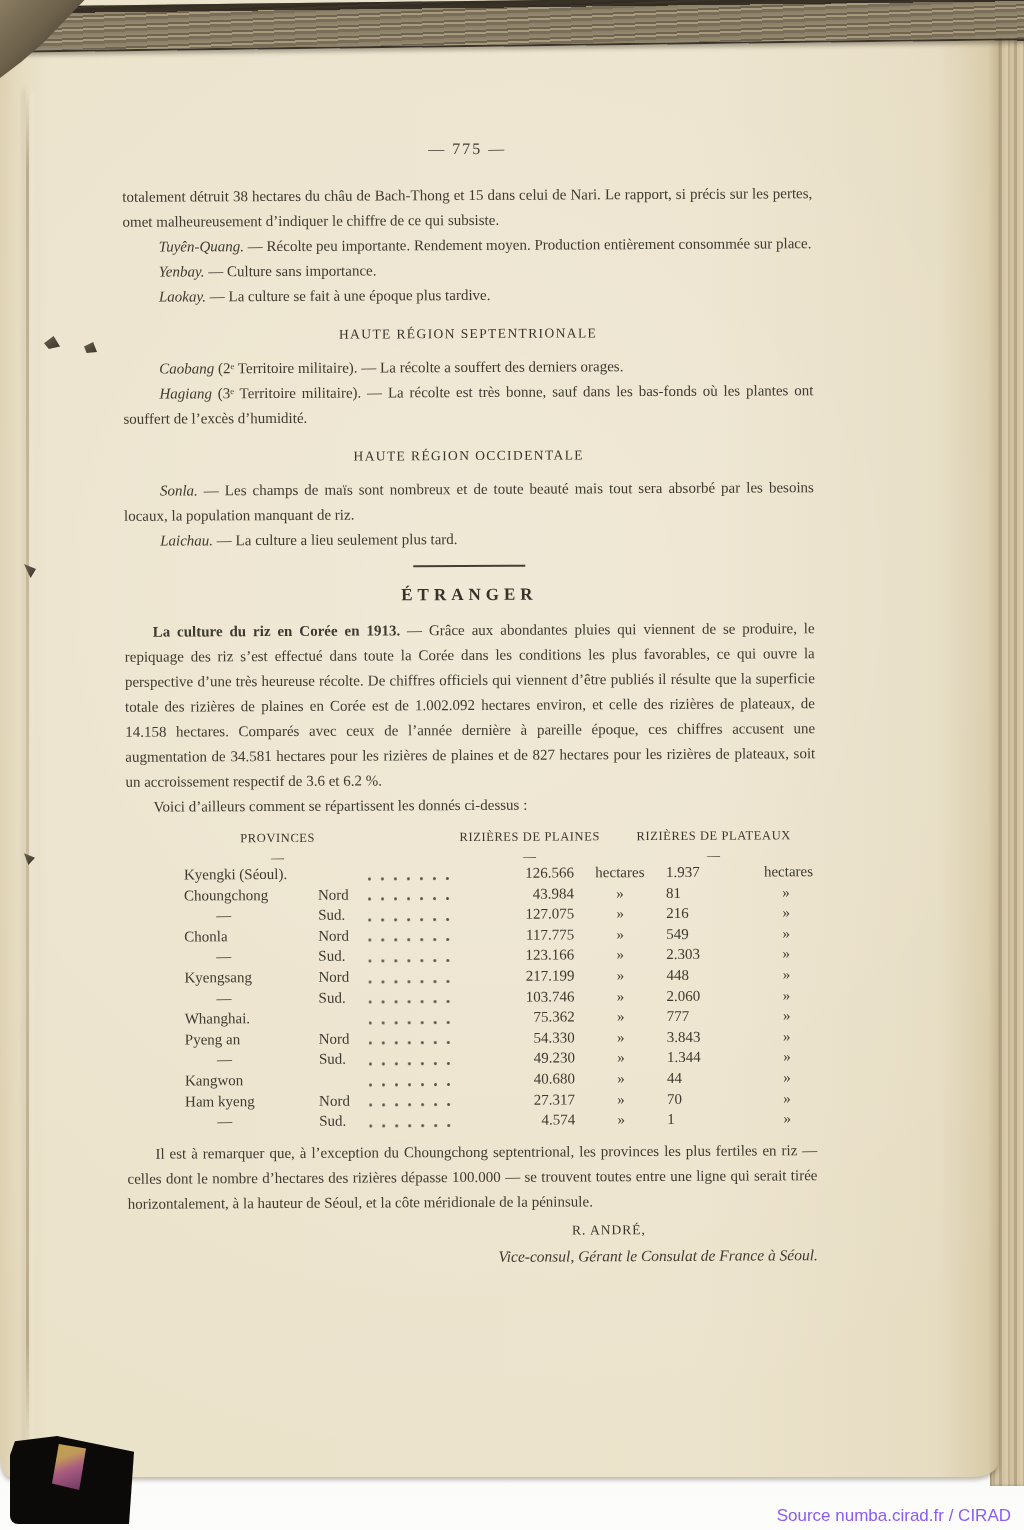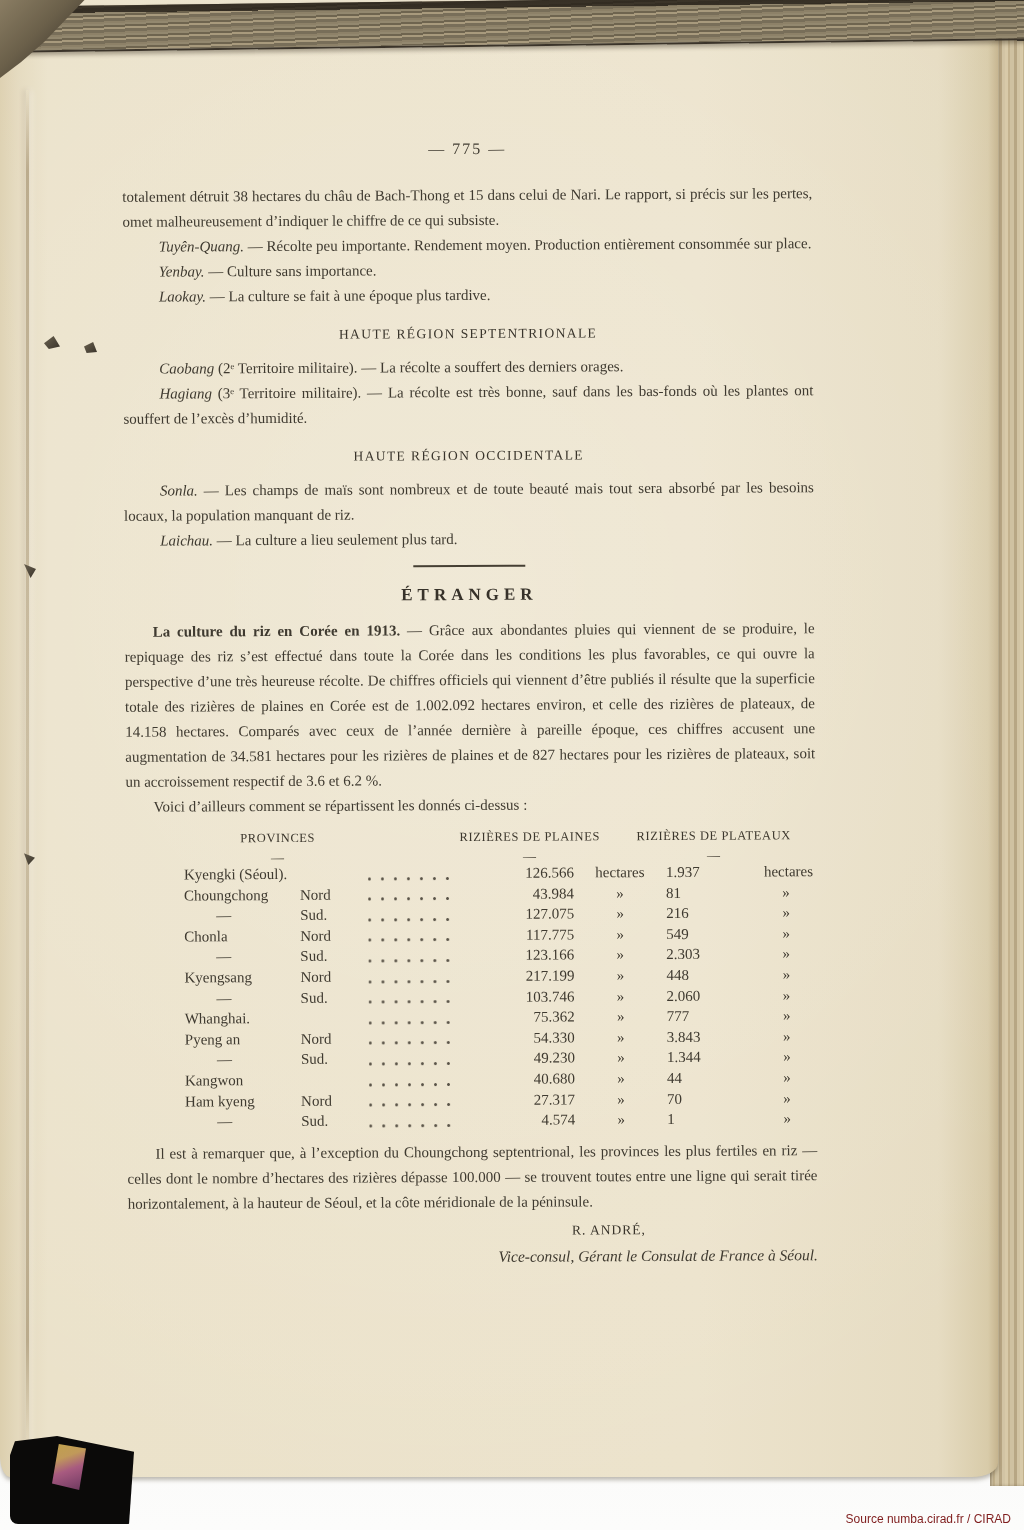--- a/index.html
+++ b/index.html
@@ -55,36 +55,36 @@
   .bold-lead{font-weight:bold;}
 
   
   .rtable{margin-top:7px;font-size:15px;}
   .thead{display:flex;font-size:12.5px;letter-spacing:.6px;color:#3c372d;}
   .th{text-align:center;}
   .th .dash{display:block;line-height:13px;font-size:13px;}
   .th1{width:304px;} .th2{width:200px;} .th3{width:168px;}
   .trow{display:flex;line-height:20.6px;height:20.6px;align-items:baseline;}
   .name-cell{width:236px;padding-left:58px;box-sizing:border-box;position:relative;white-space:nowrap;}
-  .name-cell .sub{position:absolute;left:174px;top:0;}
+  .name-cell .sub{position:absolute;left:192px;top:0;}
   .name-cell .name.dashed{padding-left:32px;}
   .leader{flex:0 0 82px;align-self:flex-end;height:3px;margin:0 4px 4px 6px;
      background-image:radial-gradient(circle at 1.5px 1.5px, rgba(64,58,48,.85) 1.2px, rgba(0,0,0,0) 1.6px);
      background-size:13px 3px;background-repeat:repeat-x;}
   .p-num{width:120px;text-align:right;}
   .p-unit{width:92px;text-align:center;white-space:nowrap;}
   .t-num{width:98px;}
   .t-unit{width:44px;text-align:center;white-space:nowrap;}
 
   .after-table{margin-top:9px;}
   .sig-name{text-align:right;padding-right:172px;font-size:13.5px;letter-spacing:1px;margin-top:3px;color:#39342b;}
   .sig-title{text-align:right;font-style:italic;font-size:15.5px;margin-top:1px;}
 
   .footer-source{position:absolute;right:13px;bottom:4px;z-index:9;
-     font-family:"Liberation Sans", sans-serif;font-size:12px;color:#7f1d1d;}
+     font-family:"Liberation Sans", sans-serif;font-size:17px;color:#8b5cf6;}
 </style>
 </head>
 <body>
 
 <div class="backdrop"></div>
 <div class="under-pages-right"></div>
 <div class="paper"></div>
 <div class="left-crease"></div>
 <div class="top-band"></div>
 <div class="spine-corner"></div>

